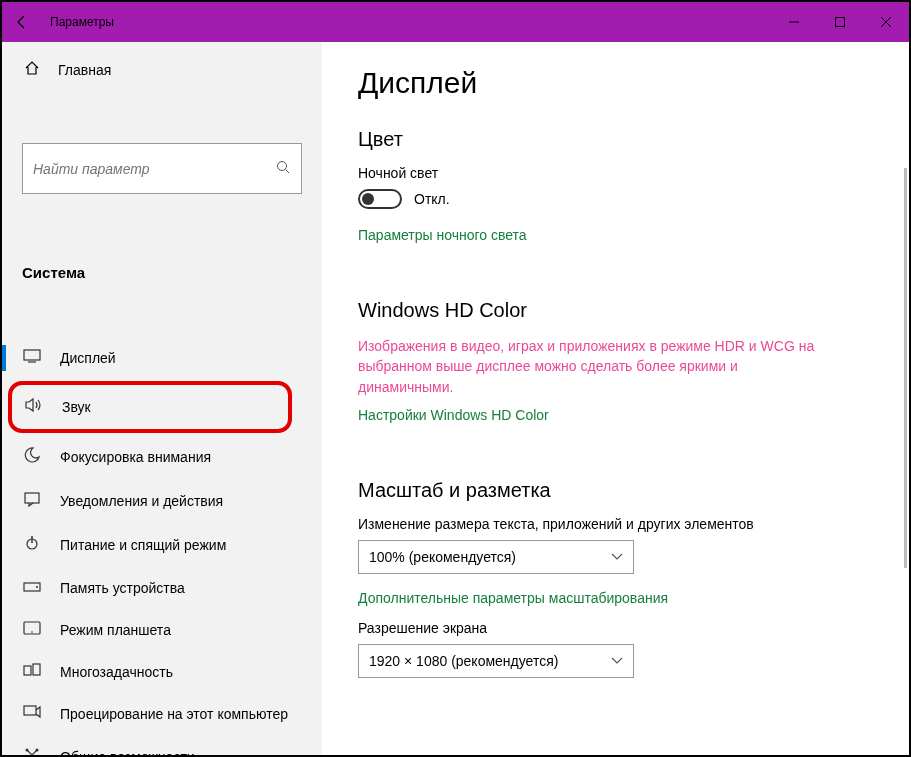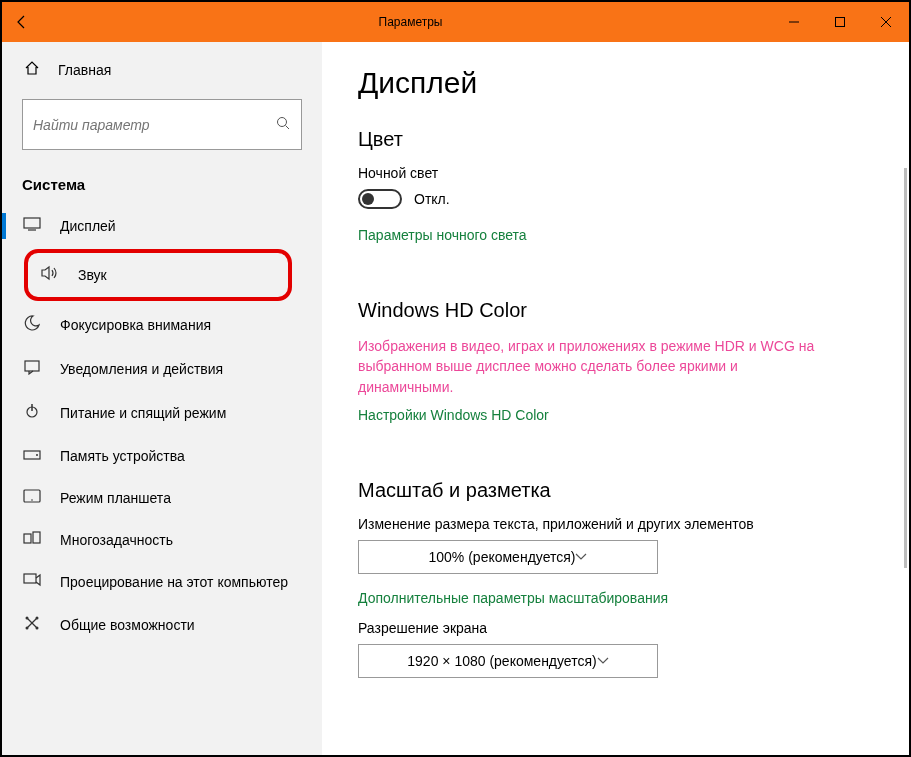--- a/index.html
+++ b/index.html
@@ -10,22 +10,21 @@
     background: #fff;
     width: 911px;
     height: 757px;
     overflow: hidden;
     border: 2px solid #000;
   }
   .titlebar {
     height: 40px;
     display: flex;
     align-items: center;
-    background: #f97316;
-    text-align: center;
+    background: #a21caf;
   }
   .titlebar .back {
     width: 40px;
     height: 40px;
     display: flex;
     align-items: center;
     justify-content: center;
     font-size: 16px;
   }
   .titlebar .title {
@@ -47,20 +46,21 @@
   .app {
     display: flex;
     height: calc(100% - 40px);
   }
   .sidebar {
     width: 320px;
     background: #f2f2f2;
     padding: 8px 0 0 0;
     display: flex;
     flex-direction: column;
+    gap: 44px;
   }
   .home-row {
     display: flex;
     align-items: center;
     gap: 16px;
     padding: 10px 20px 10px 20px;
     font-size: 14px;
   }
   .home-row .icon { width: 20px; text-align: center; }
   .search-wrap {
@@ -116,21 +116,21 @@
     position: absolute;
     left: 0;
     top: 8px;
     bottom: 8px;
     width: 4px;
     background: #0078d4;
   }
   .nav-item.highlight {
     border: 4px solid #e30000;
     border-radius: 14px;
-    margin: 2px 30px 2px 22px;
+    margin: 2px 30px 2px 6px;
     padding: 12px 20px 12px 12px;
   }
   .main {
     flex: 1;
     padding: 24px 44px 20px 36px;
     overflow-y: auto;
     position: relative;
   }
   .scrollbar-stub {
     position: absolute;
@@ -186,23 +186,23 @@
   .desc {
     color: #ec4899;
     font-size: 14px;
     line-height: 1.45;
     margin-bottom: 10px;
     max-width: 470px;
   }
   .dropdown {
     display: flex;
     align-items: center;
-    justify-content: center;
+    justify-content: space-between;
     border: 1px solid #999;
-    width: 300px;
+    width: 276px;
     height: 34px;
     padding: 0 10px;
     font-size: 14px;
     margin-bottom: 16px;
   }
   .dropdown .chev { color: #555; font-size: 12px; }
   .gap-lg { height: 22px; }
 </style>
 </head>
 <body>

